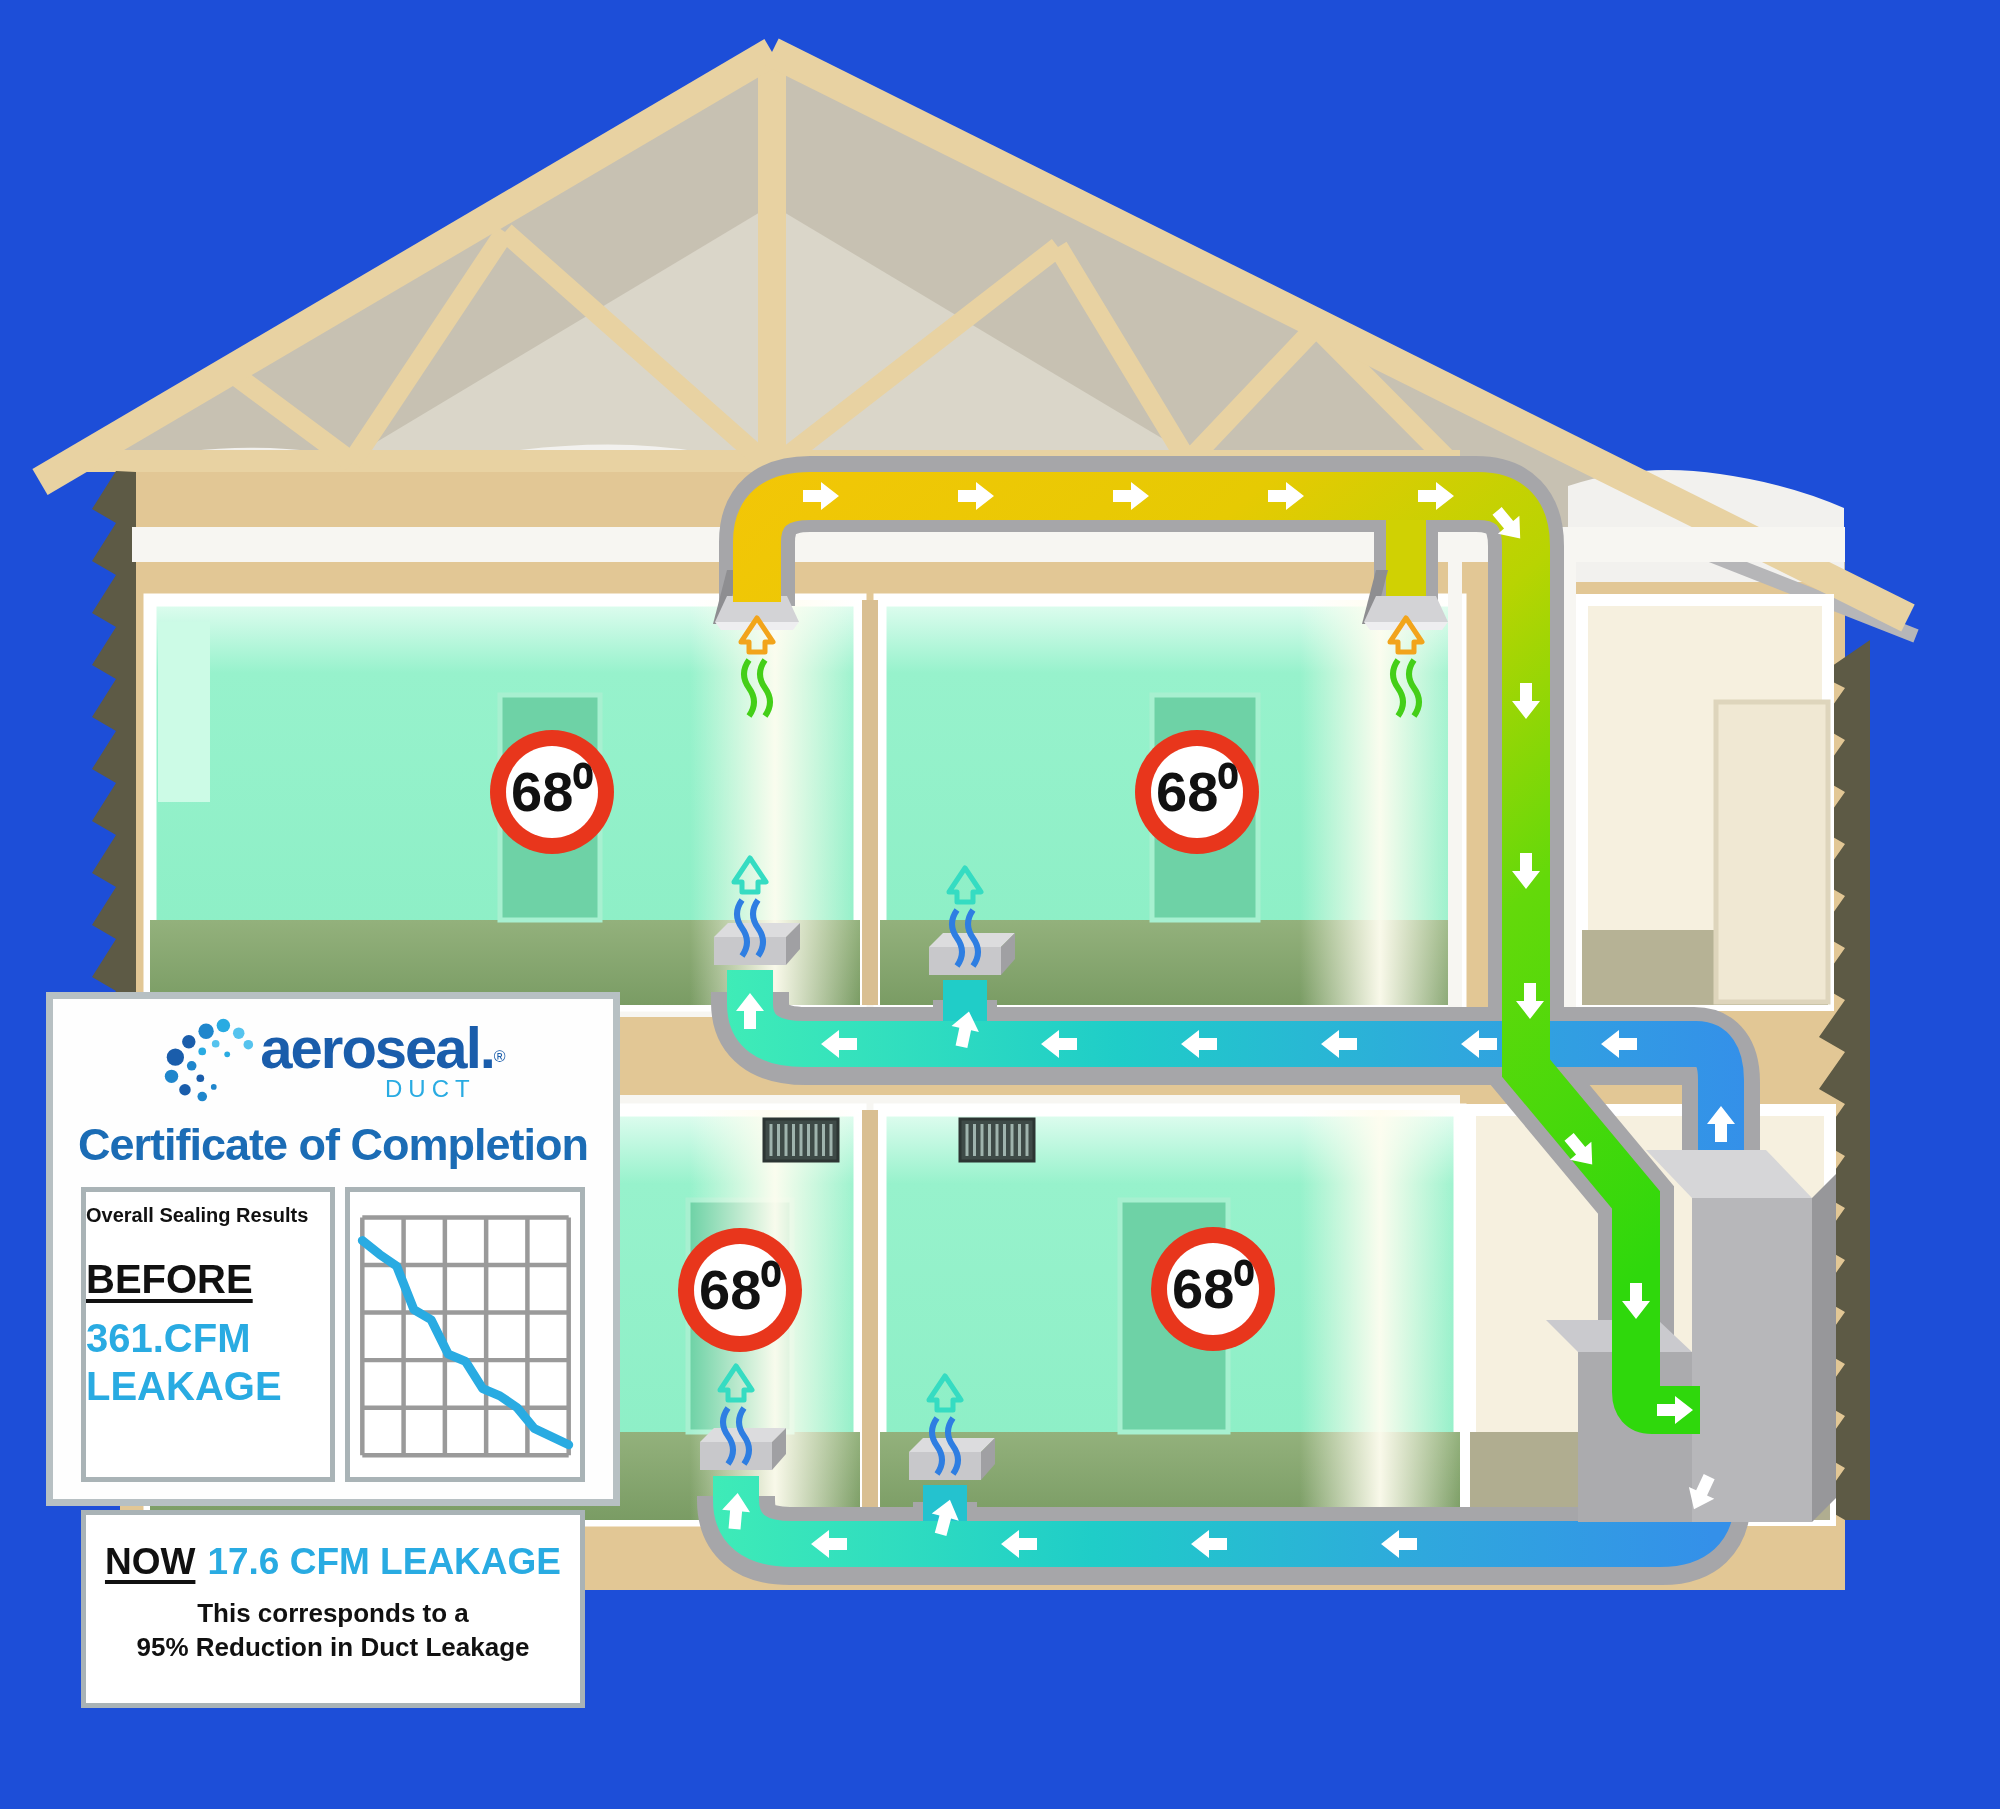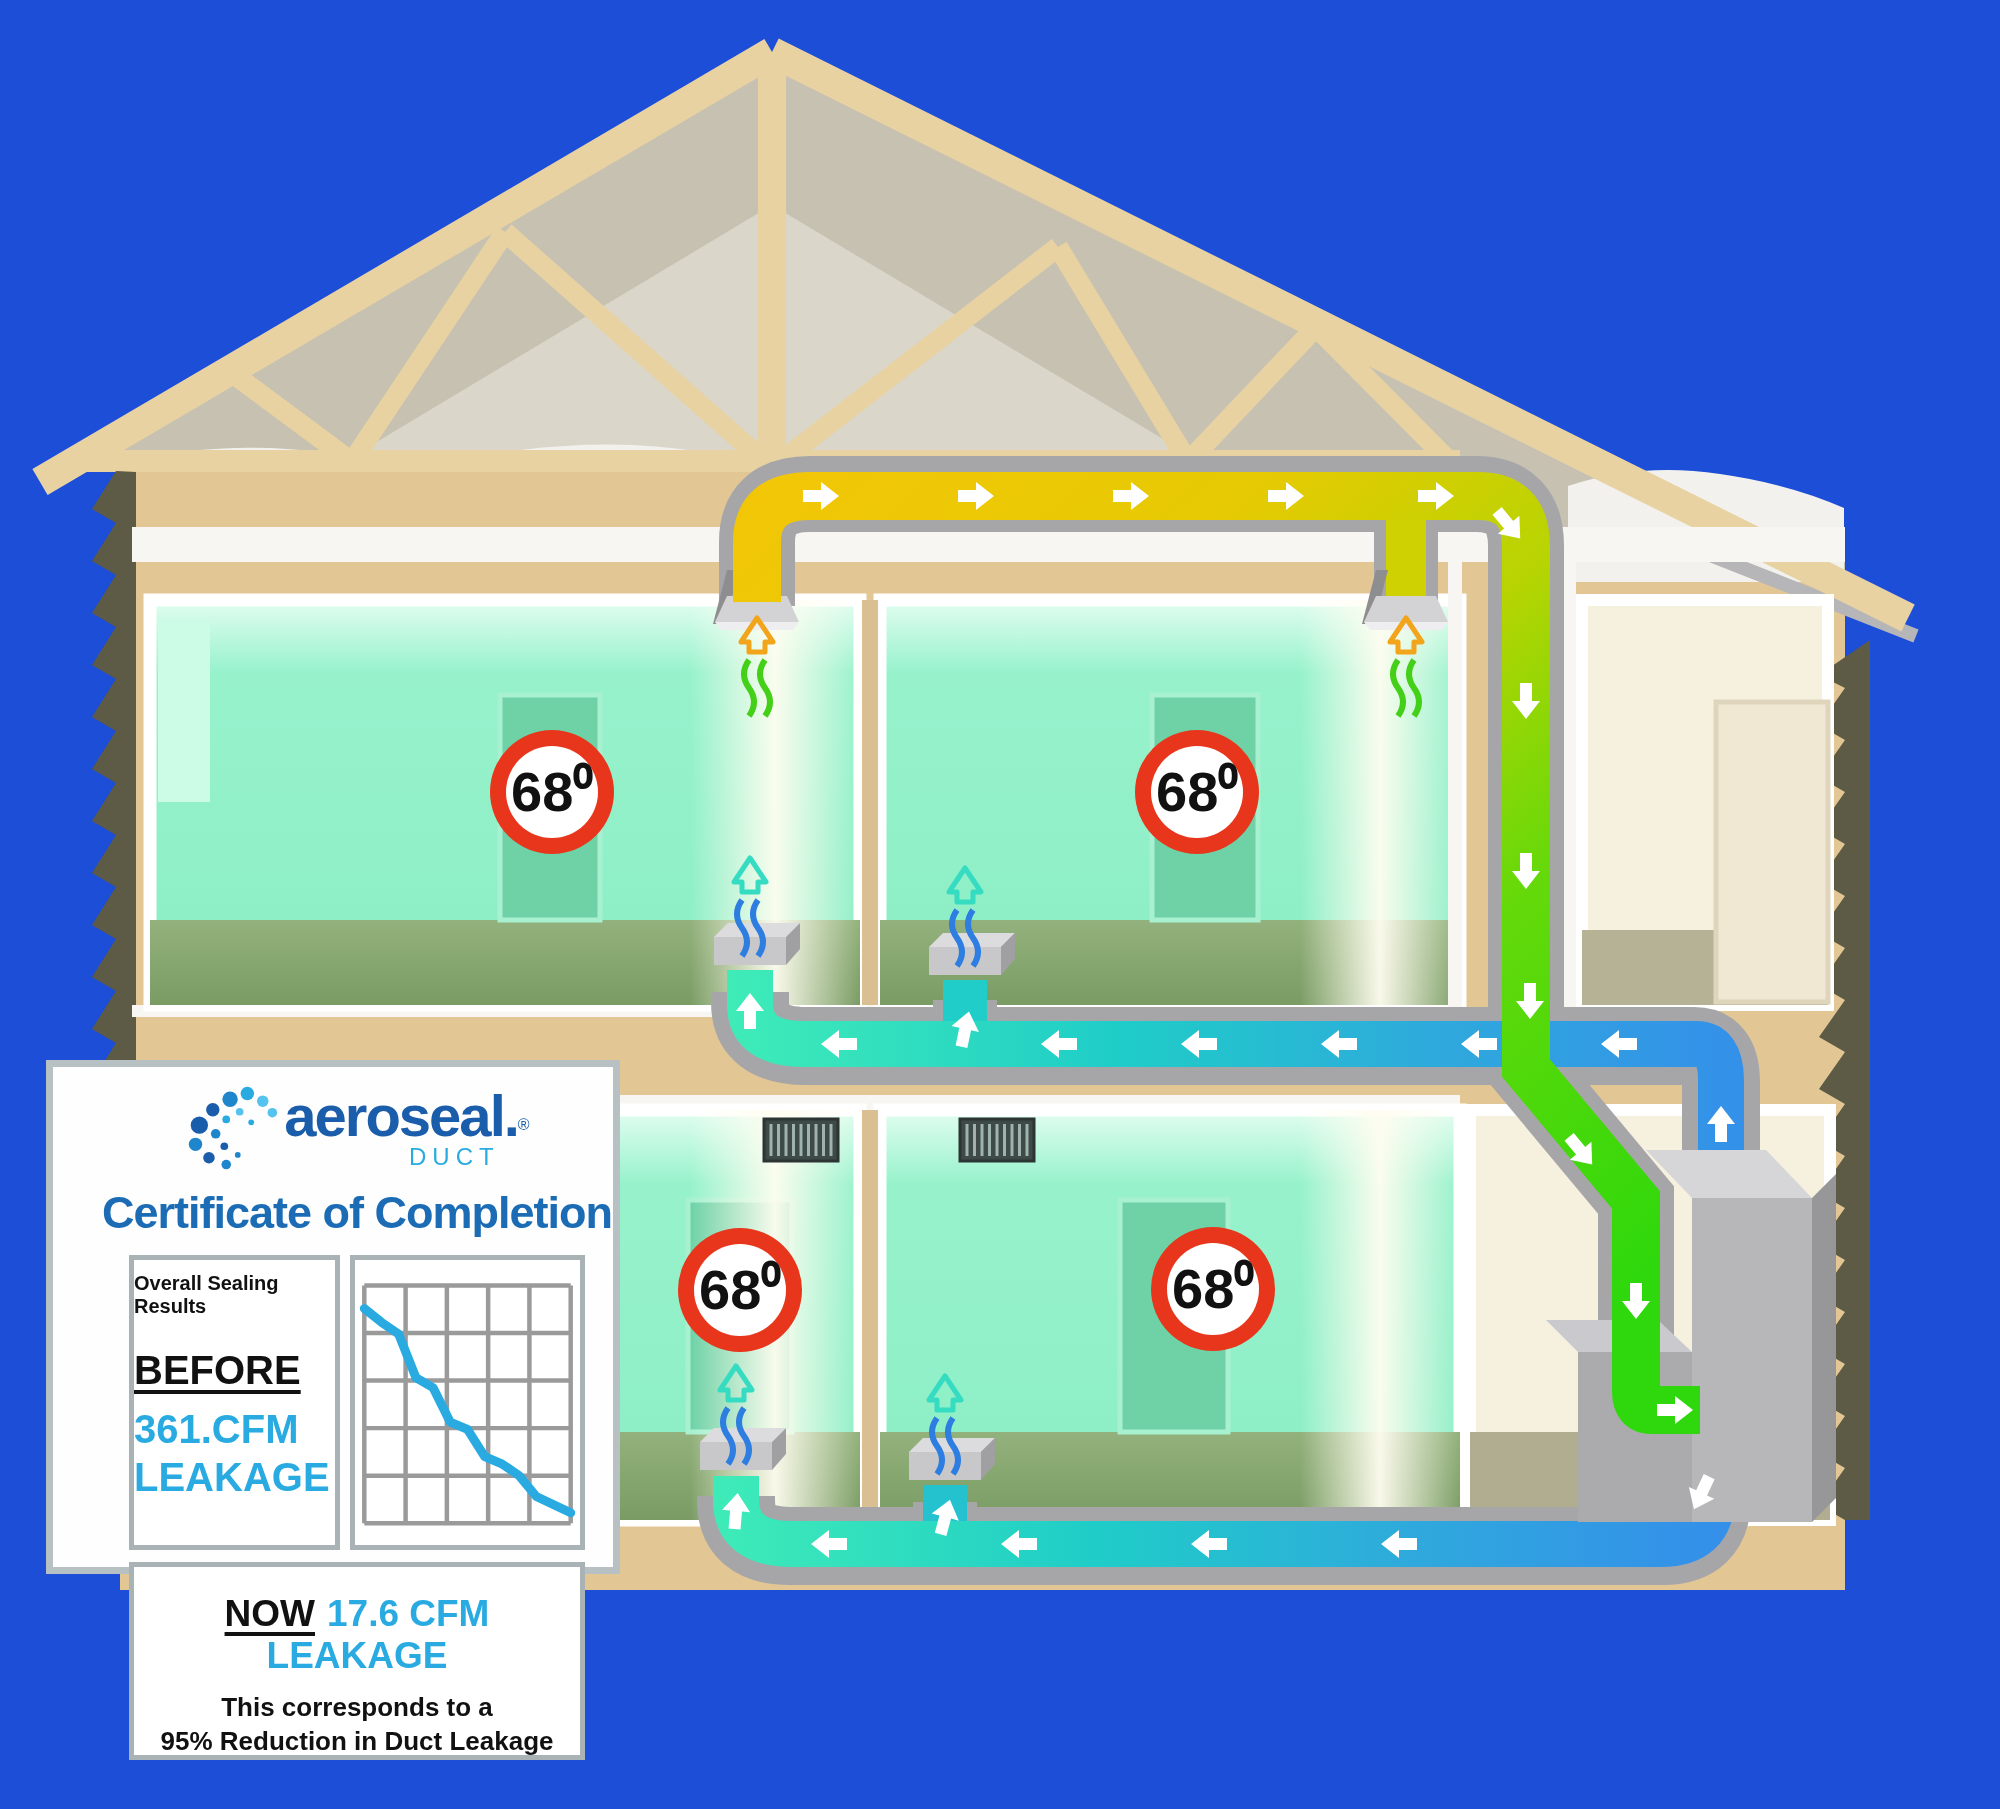--- a/index.html
+++ b/index.html
@@ -1,38 +1,38 @@
 <!DOCTYPE html>
 <html><head>
 <meta charset="utf-8">
 <style>
   html,body{margin:0;padding:0;background:#fff;}
   #page{position:relative;width:2000px;height:1809px;background:#1d4ed8;overflow:hidden;
         font-family:"Liberation Sans",sans-serif;}
   #house-svg{position:absolute;left:0;top:0;}
   
-  #cert{position:absolute;left:46px;top:1060px;width:574px;height:514px;box-sizing:border-box;
-        background:#fefefe;border:7px solid #b7c0c3;padding-left:48px;}
+  #cert{position:absolute;left:46px;top:992px;width:574px;height:514px;box-sizing:border-box;
+        background:#fefefe;border:7px solid #b7c0c3;}
   .logo-row{display:flex;justify-content:center;align-items:center;margin-top:14px;gap:4px;}
   .wordmark-col{display:flex;flex-direction:column;}
   .wordmark{font-size:58px;font-weight:700;color:#1a5dab;letter-spacing:-2px;line-height:1;}
   .reg{font-size:16px;color:#1a5dab;vertical-align:super;}
   .duct{color:#29abe2;font-size:24px;font-weight:400;letter-spacing:6px;text-align:right;
         padding-right:30px;margin-top:-2px;}
   .cert-title{text-align:center;color:#1b6cb5;font-weight:800;font-size:45px;margin-top:10px;
               letter-spacing:-1px;}
   .boxes{display:flex;gap:10px;margin:16px 28px 0 28px;}
   .box{border:5px solid #a9b3b6;background:#fff;box-sizing:border-box;}
   #results-box{width:254px;height:295px;text-align:left;}
   #chart-box{flex:1;height:295px;display:flex;align-items:center;justify-content:center;}
   .results-heading{font-size:20px;font-weight:800;color:#111;margin-top:12px;}
   .before-label{font-size:40px;font-weight:800;color:#111;margin-top:30px;
                 text-decoration:underline;text-underline-offset:6px;text-decoration-thickness:4px;}
   .before-blue{font-size:40px;font-weight:800;color:#29abe2;line-height:1.2;margin-top:12px;}
-  #now-box{margin:12px 28px 0 28px;height:198px;text-align:center;}
+  #now-box{margin:28px 28px 0 28px;height:198px;text-align:center;}
   .now-line{margin-top:26px;font-size:37px;font-weight:800;}
   .now-label{color:#111;text-decoration:underline;text-underline-offset:6px;
              text-decoration-thickness:4px;margin-right:12px;}
   .now-value{color:#29abe2;}
   .now-desc{font-size:26px;font-weight:800;color:#111;line-height:1.3;margin-top:14px;}
 </style>
 </head>
 <body>
 
 <div id="page">

